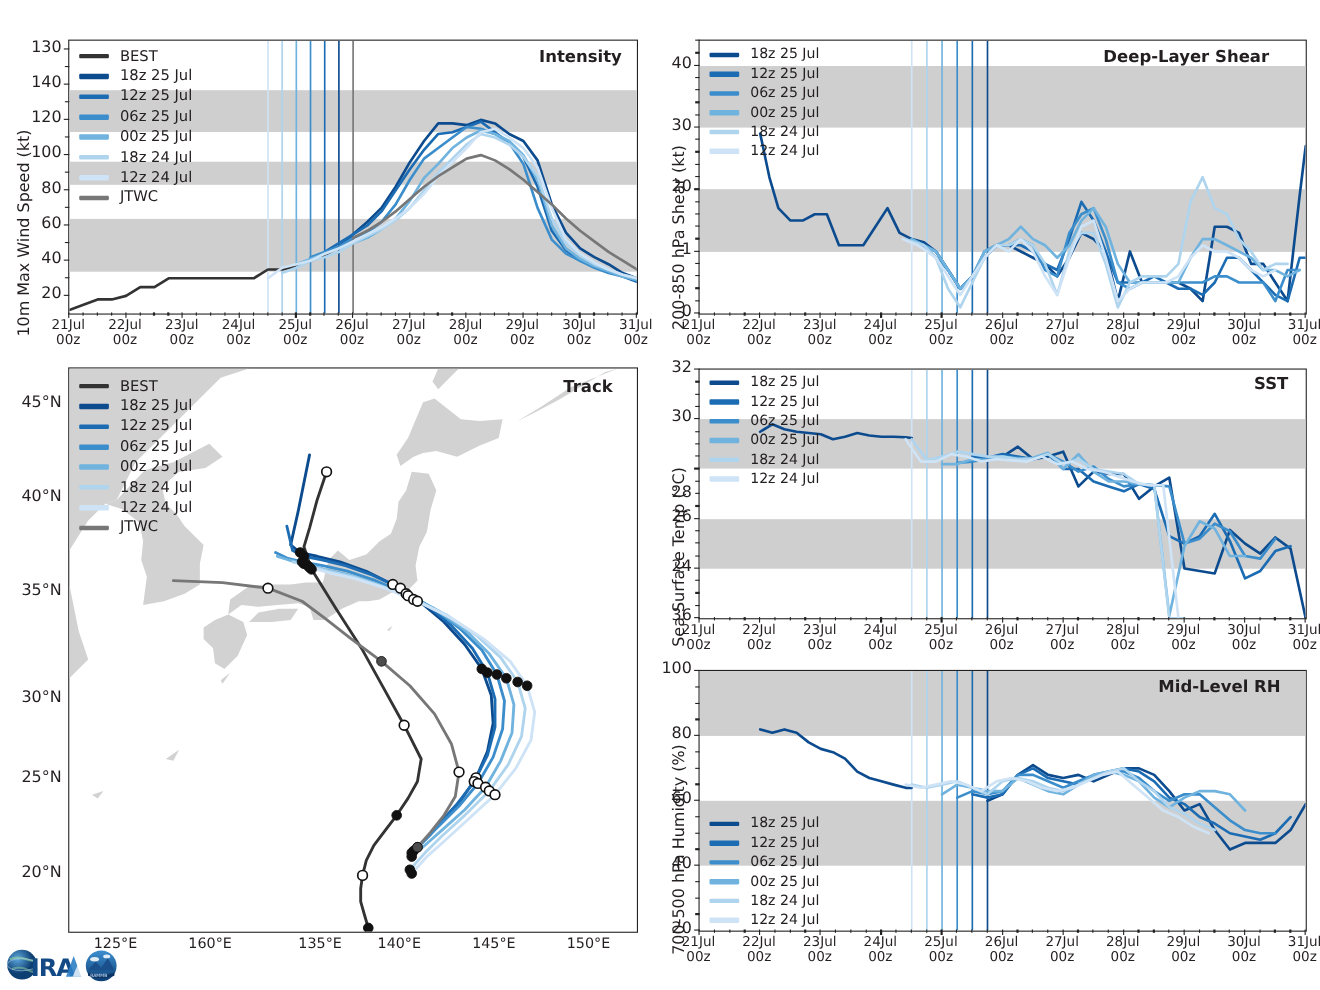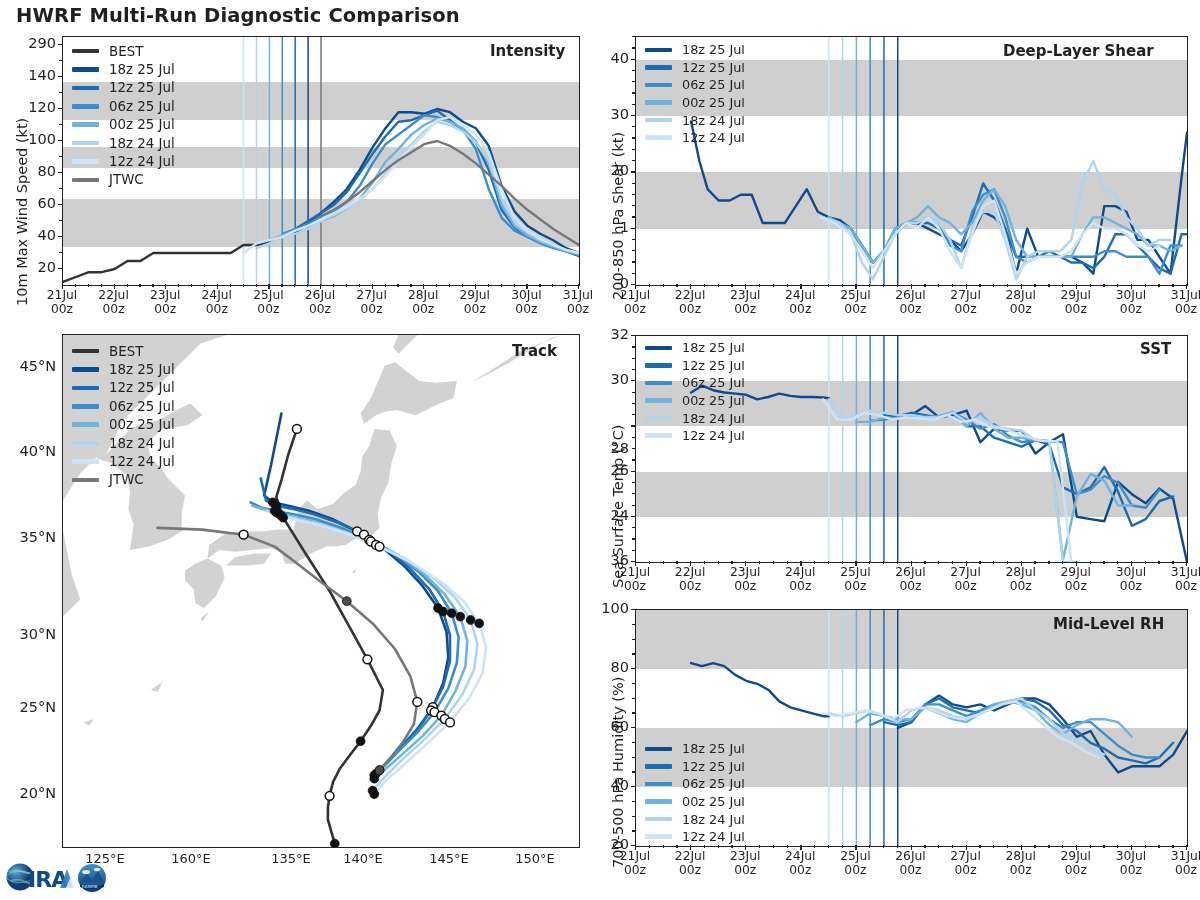--- a/index.html
+++ b/index.html
@@ -33,21 +33,20 @@
   svg{display:block;}
   .mapland{fill:#d2d2d2;}
 
   #cira-logo{position:absolute;left:4px;top:856px;width:104px;height:42px;}
 </style>
 </head>
 <body>
 
 <div class="root">
 
-  <div class="fig-title" id="title-left">HWRF Multi-Run Diagnostic Comparison</div>
 
   <div class="panel" id="panel-intensity" style="left:0;top:28px;width:590px;height:300px;">
     <div class="ylabel" style="left:14px;top:278px;">10m Max Wind Speed (kt)</div>
     <div class="plotbox" id="plot-intensity" style="left:62px;top:8px;width:518px;height:250px;">
         <div class="band" style="top: 161.6px; height: 48px; background: rgb(207, 207, 207);"></div>
         <div class="band" style="top: 110.4px; height: 20.8px; background: rgb(207, 207, 207);"></div>
         <div class="band" style="top: 44.8px; height: 38.4px; background: rgb(207, 207, 207);"></div>
         <svg width="516" height="248" style="position: absolute; left: 0px; top: 0px;">
           <line x1="180.6" x2="180.6" y1="0" y2="248" stroke="#cfe3f6" stroke-width="1.5"></line>
           <line x1="193.5" x2="193.5" y1="0" y2="248" stroke="#aed4ee" stroke-width="1.5"></line>
@@ -74,21 +73,21 @@
         <div class="ytick" style="left: 20px; width: 36px; top: 167px;">60</div>
         <div class="ytickmark" style="left: 57.5px; width: 5px; top: 176px;"></div>
         <div class="ytick" style="left: 20px; width: 36px; top: 135px;">80</div>
         <div class="ytickmark" style="left: 57.5px; width: 5px; top: 144px;"></div>
         <div class="ytick" style="left: 20px; width: 36px; top: 103px;">100</div>
         <div class="ytickmark" style="left: 57.5px; width: 5px; top: 112px;"></div>
         <div class="ytick" style="left: 20px; width: 36px; top: 71px;">120</div>
         <div class="ytickmark" style="left: 57.5px; width: 5px; top: 80px;"></div>
         <div class="ytick" style="left: 20px; width: 36px; top: 39px;">140</div>
         <div class="ytickmark" style="left: 57.5px; width: 5px; top: 48px;"></div>
-        <div class="ytick" style="left: 20px; width: 36px; top: 7px;">290</div>
+        <div class="ytick" style="left: 20px; width: 36px; top: 7px;">130</div>
         <div class="ytickmark" style="left: 57.5px; width: 5px; top: 16px;"></div>
         <div class="xtick" style="left: 32px; width: 60px; top: 260px;"><span>21Jul</span><br><span>00z</span></div>
         <div class="xtickmark" style="left: 62px; top: 256px; height: 5px;"></div>
         <div class="xtickmark" style="left: 74.9px; top: 256px; height: 3px;"></div>
         <div class="xtickmark" style="left: 87.8px; top: 256px; height: 3px;"></div>
         <div class="xtickmark" style="left: 100.7px; top: 256px; height: 3px;"></div>
         <div class="xtick" style="left: 83.6px; width: 60px; top: 260px;"><span>22Jul</span><br><span>00z</span></div>
         <div class="xtickmark" style="left: 113.6px; top: 256px; height: 5px;"></div>
         <div class="xtickmark" style="left: 126.5px; top: 256px; height: 3px;"></div>
         <div class="xtickmark" style="left: 139.4px; top: 256px; height: 3px;"></div>

